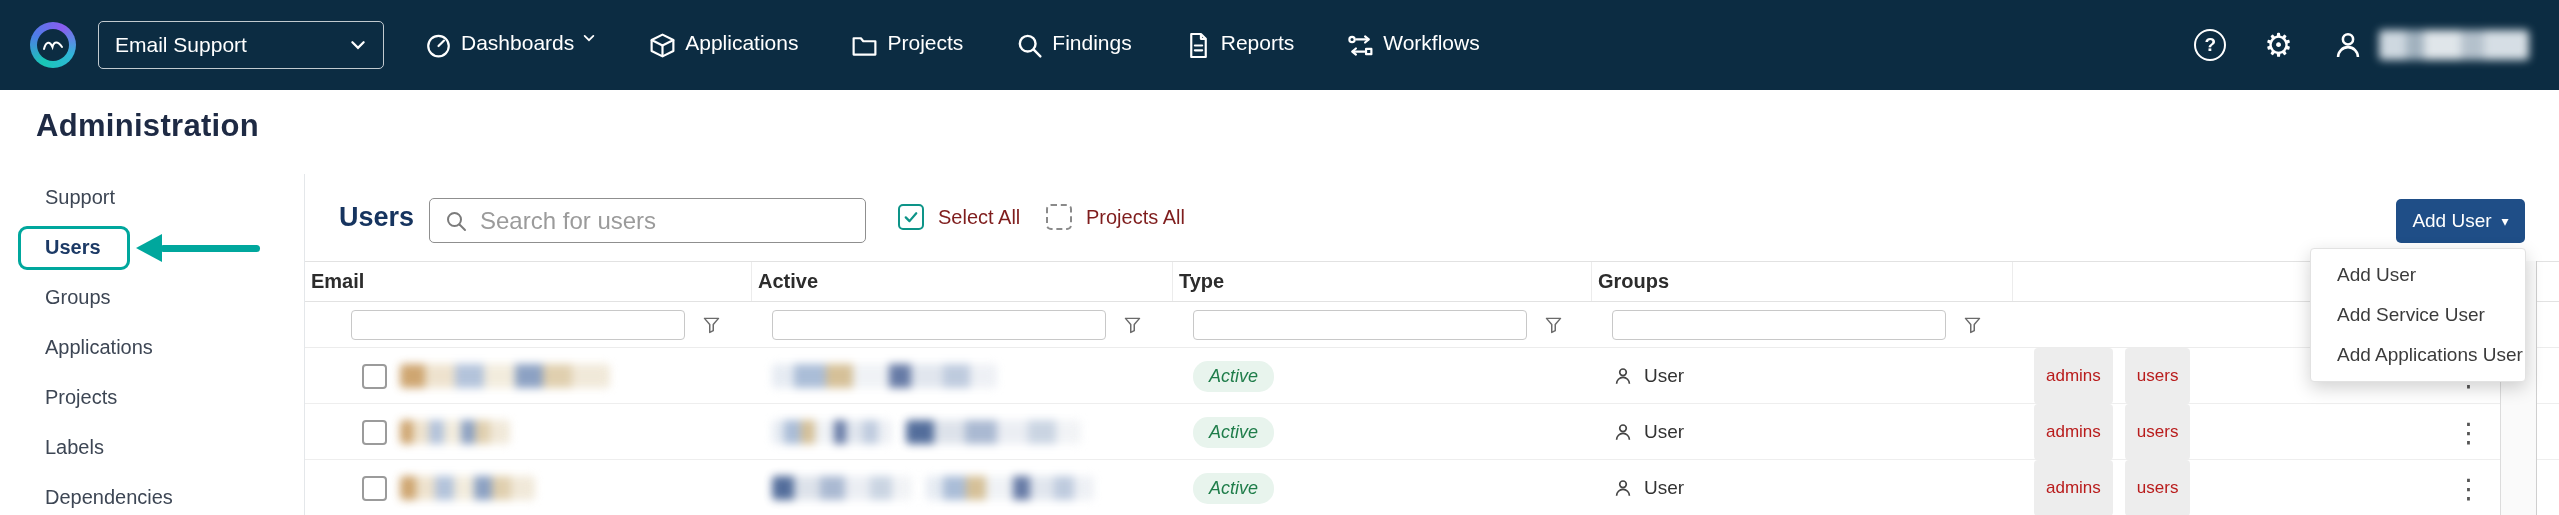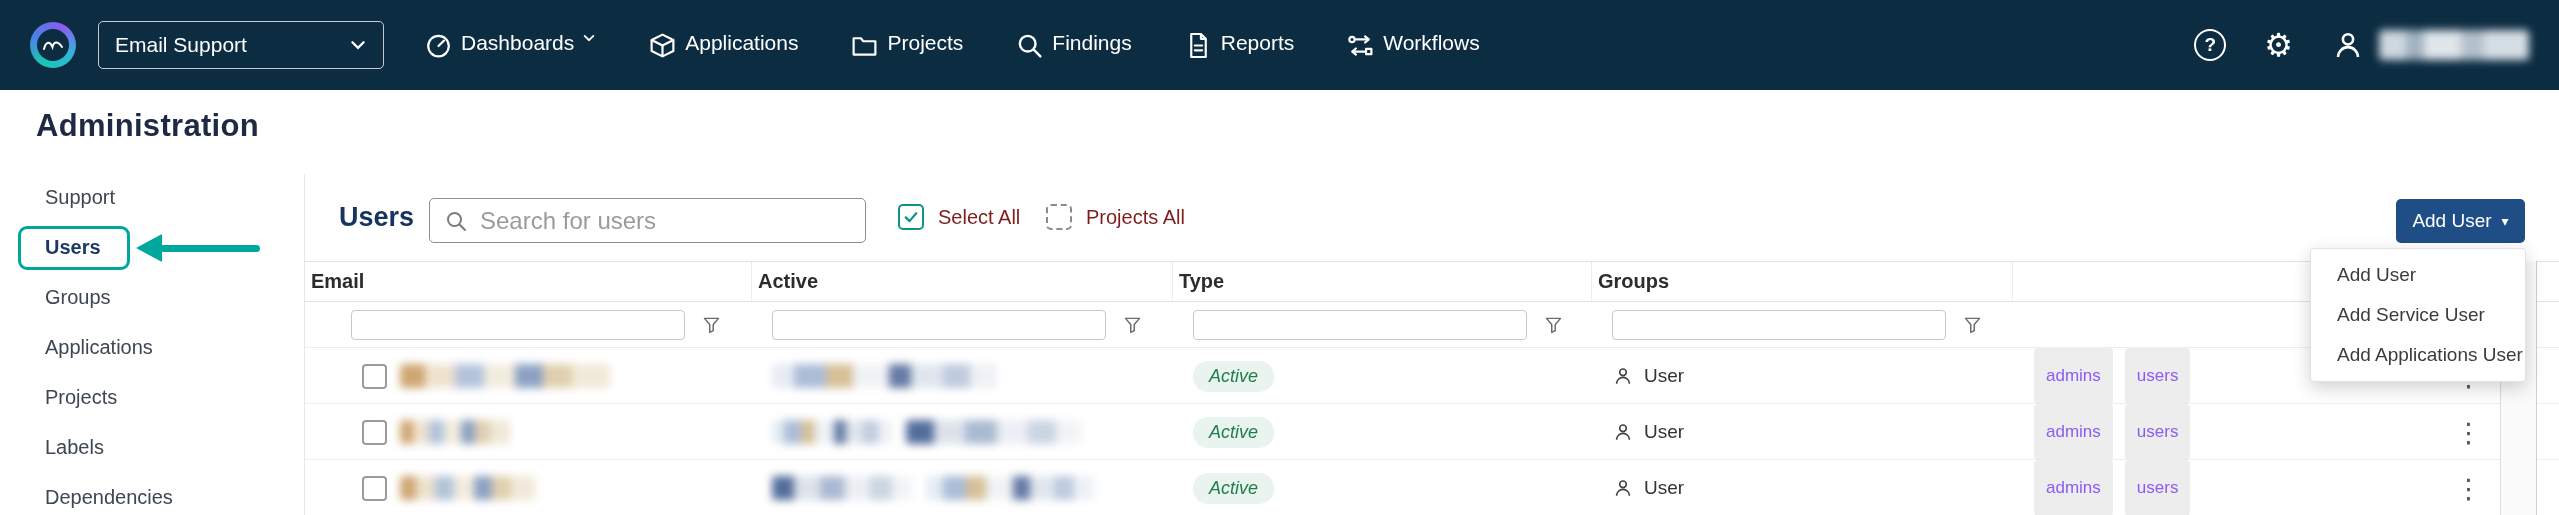--- a/index.html
+++ b/index.html
@@ -100,21 +100,21 @@
   .redact.nm { background:linear-gradient(90deg,#c89a5e 0 12%,#ecdfc8 12% 26%,#a9bbd6 26% 40%,#f1ead9 40% 55%,#7d95bb 55% 68%,#dcc9a4 68% 82%,#efe6d4 82% 100%); }
   .redact.em { background:linear-gradient(90deg,#e3e9f1 0 10%,#9fb4d2 10% 24%,#d0b88a 24% 36%,#eef1f5 36% 52%,#52699a 52% 62%,#dde3ec 62% 76%,#b6c4da 76% 88%,#eceff4 88% 100%); }
   .redact.em2 { background:linear-gradient(90deg,#3c5a8e 0 16%,#d9dfe8 16% 34%,#9fb0cc 34% 52%,#e9ecf2 52% 70%,#c3cfdf 70% 86%,#f0f2f5 86% 100%); }
   .cell-email { gap:14px; padding-left:21px; }
   .cell-status { padding-left:21px; }
   .status-pill { background:var(--status-green-bg,#e8f4ed); color:var(--status-green,#1f7d4a);
     font-size:18px; padding:5px 16px; border-radius:15px;font-style:italic; }
   .cell-type { padding-left:21px; gap:10px; color:#333; font-size:19px; }
   .cell-type .ticon { color:#444; }
   .cell-groups { padding-left:22px; gap:12px; }
-  .group-pill { background:#ededed; color:#8b5cf6; font-size:17px; padding:18px 12px; border-radius:4px; }
+  .group-pill { background:#ededed; color:#b91c1c; font-size:17px; padding:18px 12px; border-radius:4px; }
   .cell-actions { justify-content:center; }
   .kebab { font-size:27px; color:#555; cursor:pointer; background:none; border:none;
     font-family:"DejaVu Sans",sans-serif; line-height:1; }
 
   
   .columns-tab { position:absolute; left:2195px; top:93px; bottom:0; width:37px;
     background:#fafafa; border-left:1px solid #dcdcdc; border-right:1px solid #cfcfcf;
     display:flex; justify-content:center; padding-top:18px; z-index:1; cursor:pointer; }
   .columns-tab span { writing-mode:vertical-lr; font-size:18px; color:#555; letter-spacing:2px; }
 </style>

